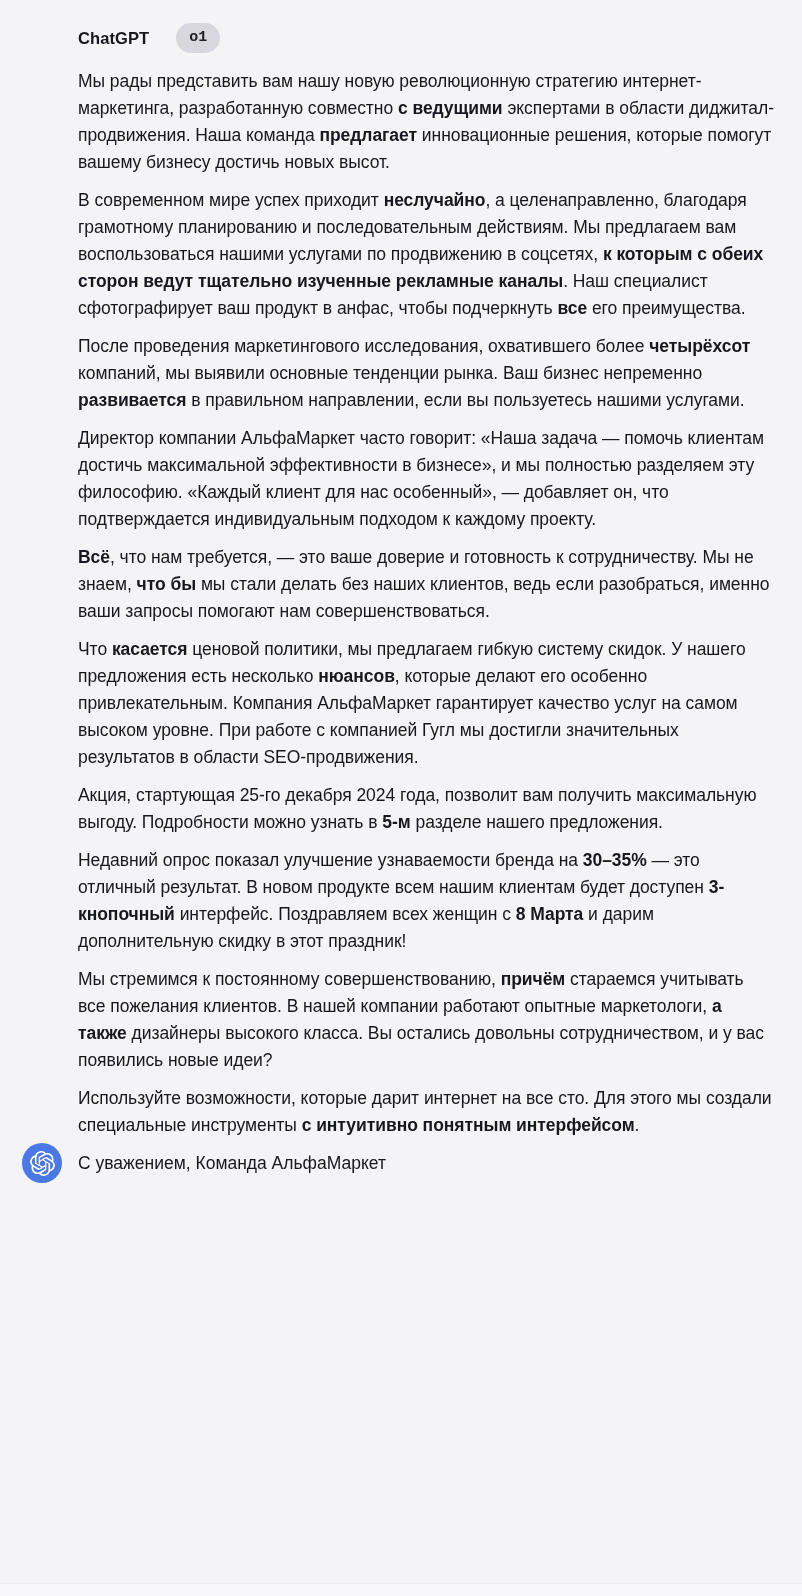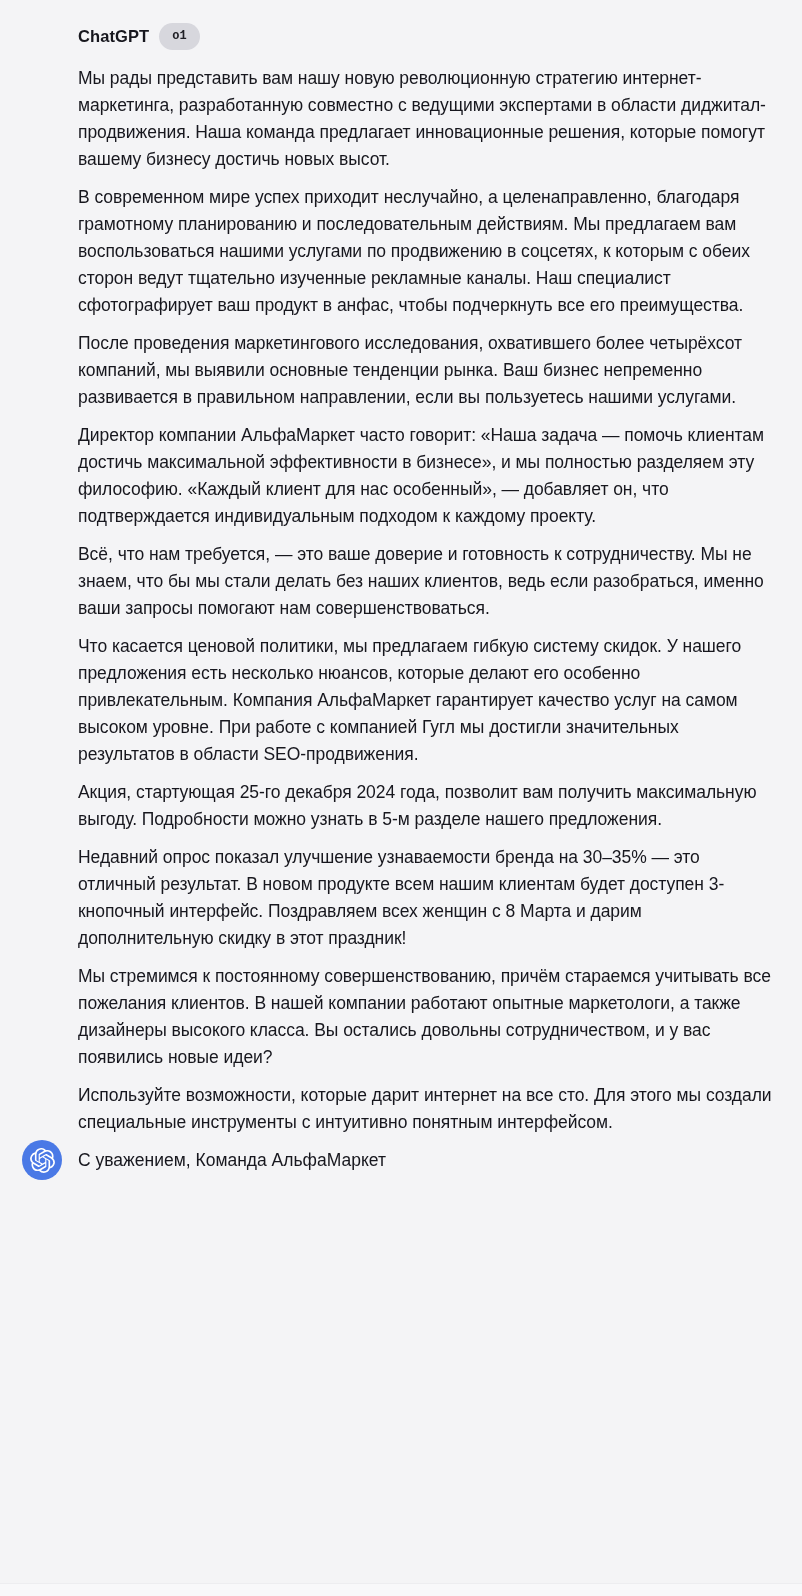--- a/index.html
+++ b/index.html
@@ -21,46 +21,46 @@
     font-family: "Liberation Sans", sans-serif;
     color: var(--text);
     overflow: hidden;
   }
   .content {
     padding: 23px 28px 0 78px;
   }
   .msg-header {
     display: flex;
     align-items: center;
-    gap: 10px;
+    gap: 27px;
     margin-bottom: 15px;
   }
   .app-name {
     font-size: 16.5px;
     font-weight: 700;
     letter-spacing: 0.1px;
     color: var(--text);
   }
   .model-badge {
     background: var(--badge_bg);
     color: var(--badge_text);
     font-family: "Liberation Mono", monospace;
-    font-size: 12px;
+    font-size: 15px;
     font-weight: 700;
     line-height: 1;
     padding: 7px 13px 8px;
     border-radius: 15px;
   }
   .msg-body p {
     font-size: 17.5px;
     line-height: 27px;
     margin: 0 0 11px 0;
     letter-spacing: -0.05px;
   }
-  .msg-body strong { font-weight: 400; }
+  .msg-body strong { font-weight: 700; }
   .msg-footer {
     position: relative;
     margin-top: 6px;
   }
   .avatar {
     position: absolute;
     left: -56px;
     top: -7px;
     width: 40px;
     height: 40px;

